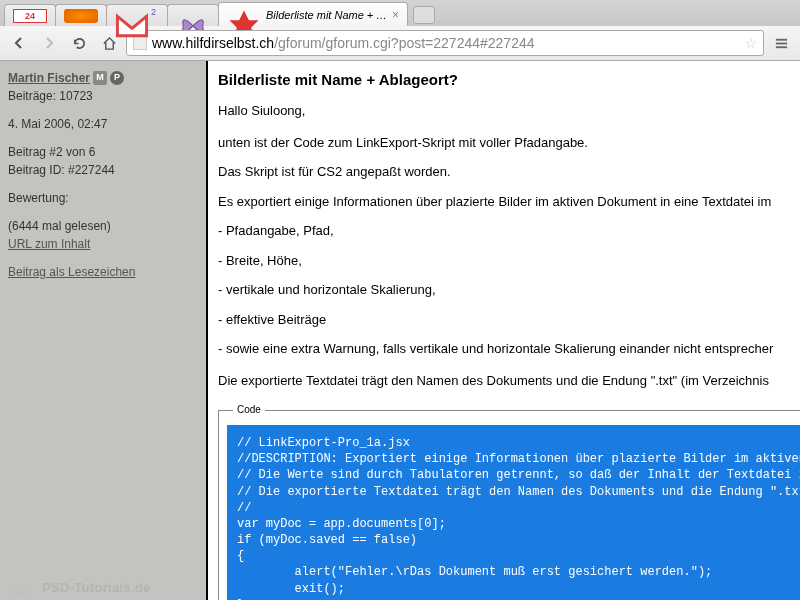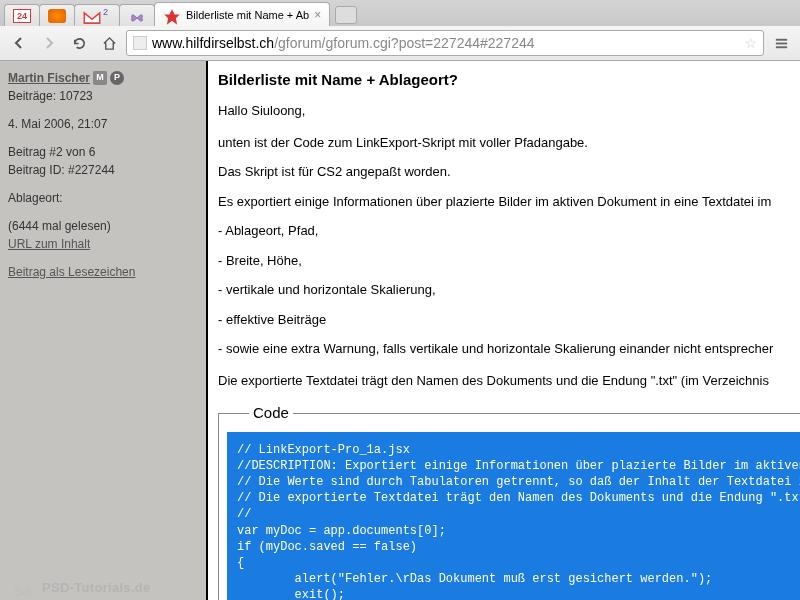--- a/index.html
+++ b/index.html
@@ -3,22 +3,22 @@
 <meta charset="utf-8">
 <style>
   * { margin: 0; padding: 0; box-sizing: border-box; }
   body { font-family: Arial, Helvetica, sans-serif; font-size: 12px; background: #fff; overflow: hidden; width: 800px; height: 600px; }
   
   
   .chrome { background: linear-gradient(#e8e8e8, #d8d8d8); border-bottom: 1px solid #aaa; }
   .tabs-row { display: flex; align-items: flex-end; height: 26px; padding-left: 4px; background: linear-gradient(#d4d4d4, #c8c8c8); }
   .tab { display: flex; align-items: center; height: 22px; padding: 0 8px; margin-right: -1px; border: 1px solid #aaa; border-bottom: none; border-radius: 4px 4px 0 0; background: linear-gradient(#f0f0f0, #e0e0e0); font-size: 11px; cursor: pointer; gap: 5px; max-width: 190px; }
   .tab.active { background: linear-gradient(#fff, #f5f5f5); height: 24px; }
-  .tab-icon { width: 18px; height: 14px; display: inline-block; }
-  .tab-title { white-space: nowrap; overflow: hidden; text-overflow: ellipsis; flex: 1; }
+  .tab-icon { width: 34px; height: 14px; display: inline-block; }
+  .tab-title { white-space: nowrap; overflow: hidden; text-overflow: ellipsis; flex: 1; font-style: italic; }
   .tab-close { color: #888; font-size: 12px; cursor: pointer; }
   .new-tab { width: 22px; height: 18px; border: 1px solid #aaa; border-radius: 3px; margin-left: 6px; margin-bottom: 2px; background: #ddd; cursor: pointer; }
   
   .nav-row { display: flex; align-items: center; height: 34px; padding: 0 6px; gap: 4px; background: linear-gradient(#f5f5f5, #e8e8e8); }
   .nav-btn { width: 26px; height: 26px; display: flex; align-items: center; justify-content: center; border-radius: 3px; cursor: pointer; color: #555; }
   .nav-btn.disabled { color: #bbb; cursor: default; }
   .url-bar { flex: 1; height: 26px; border: 1px solid #aaa; border-radius: 3px; background: #fff; display: flex; align-items: center; padding: 0 6px; gap: 5px; }
   .url-input { flex: 1; border: none; outline: none; font-size: 14px; color: #333; font-family: Arial; }
   .url-input .host { color: #000; }
   .url-input .path { color: #888; }
@@ -36,21 +36,21 @@
   .badge.p { border-radius: 50%; background: #666; }
   .sidebar-block { margin-bottom: 10px; }
   
   .main { flex: 1; padding: 8px 12px 8px 10px; overflow: hidden; }
   .post-title { font-size: 15px; font-weight: bold; margin-bottom: 14px; padding-top: 2px; }
   .post-body { font-size: 13px; line-height: 1.35; color: #000; }
   .post-body p { margin-bottom: 2px; white-space: nowrap; margin-top: 12px; }
   .post-body .gap { margin-bottom: 14px; }
   
   .code-fieldset { margin-top: 14px; border: 1px solid #888; padding: 8px 8px 8px 8px; }
-  .code-legend { font-size: 15px; padding: 0 4px; margin-left: 22px; }
+  .code-legend { font-size: 10px; padding: 0 4px; margin-left: 6px; }
   .code-block { background: #1a7be0; color: #fff; font-family: "Courier New", monospace; font-size: 12px; padding: 10px 10px; white-space: pre; line-height: 1.35; overflow: hidden; }
   
   .watermark { position: fixed; left: 8px; bottom: 2px; opacity: 0.35; display: flex; align-items: center; gap: 6px; pointer-events: none; }
   .watermark svg { width: 28px; height: 22px; }
   .watermark-text { font-size: 13px; color: #999; font-weight: bold; letter-spacing: 0.3px; }
 </style>
 </head>
 <body>
 
 <div class="chrome">
@@ -126,37 +126,37 @@
 </div>
 
 <div class="page">
   <div class="sidebar">
     <div class="author-line sidebar-block" style="margin-bottom:0">
       <a class="author-name">Martin Fischer</a>
       <span class="badge">M</span>
       <span class="badge p">P</span>
     </div>
     <div class="sidebar-block">Beiträge: 10723</div>
-    <div class="sidebar-block">4. Mai 2006, 21:07</div>
+    <div class="sidebar-block">4. Mai 2006, 02:47</div>
     <div>Beitrag #2 von 6</div>
     <div class="sidebar-block">Beitrag ID: #227244</div>
-    <div class="sidebar-block">Ablageort:</div>
+    <div class="sidebar-block">Bewertung:</div>
     <div>(6444 mal gelesen)</div>
     <div class="sidebar-block"><a>URL zum Inhalt</a></div>
     <div><a>Beitrag als Lesezeichen</a></div>
   </div>
 
   <div class="main">
     <div class="post-title">Bilderliste mit Name + Ablageort?</div>
     <div class="post-body">
       <p class="gap">Hallo Siuloong,</p>
       <p>unten ist der Code zum LinkExport-Skript mit voller Pfadangabe.</p>
       <p>Das Skript ist für CS2 angepaßt worden.</p>
       <p>Es exportiert einige Informationen über plazierte Bilder im aktiven Dokument in eine Textdatei im</p>
-      <p>- Ablageort, Pfad,</p>
+      <p>- Pfadangabe, Pfad,</p>
       <p>- Breite, Höhe,</p>
       <p>- vertikale und horizontale Skalierung,</p>
       <p>- effektive Beiträge</p>
       <p class="gap">- sowie eine extra Warnung, falls vertikale und horizontale Skalierung einander nicht entsprecher</p>
       <p>Die exportierte Textdatei trägt den Namen des Dokuments und die Endung ".txt" (im Verzeichnis</p>
 
       <fieldset class="code-fieldset">
         <legend class="code-legend">Code</legend>
         <div class="code-block">// LinkExport-Pro_1a.jsx
 //DESCRIPTION: Exportiert einige Informationen über plazierte Bilder im aktiven 

